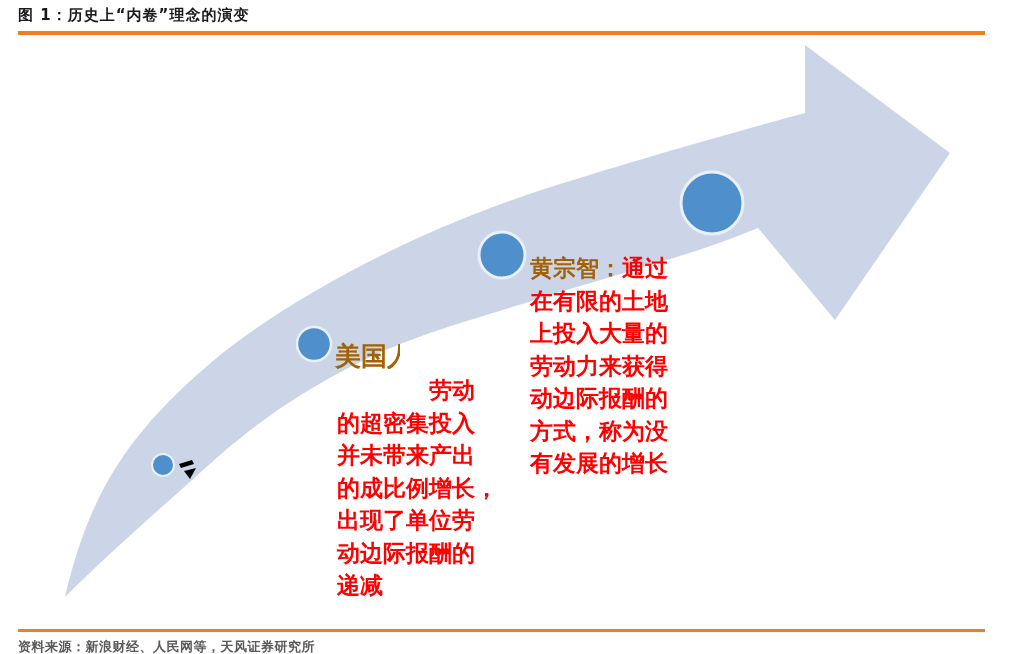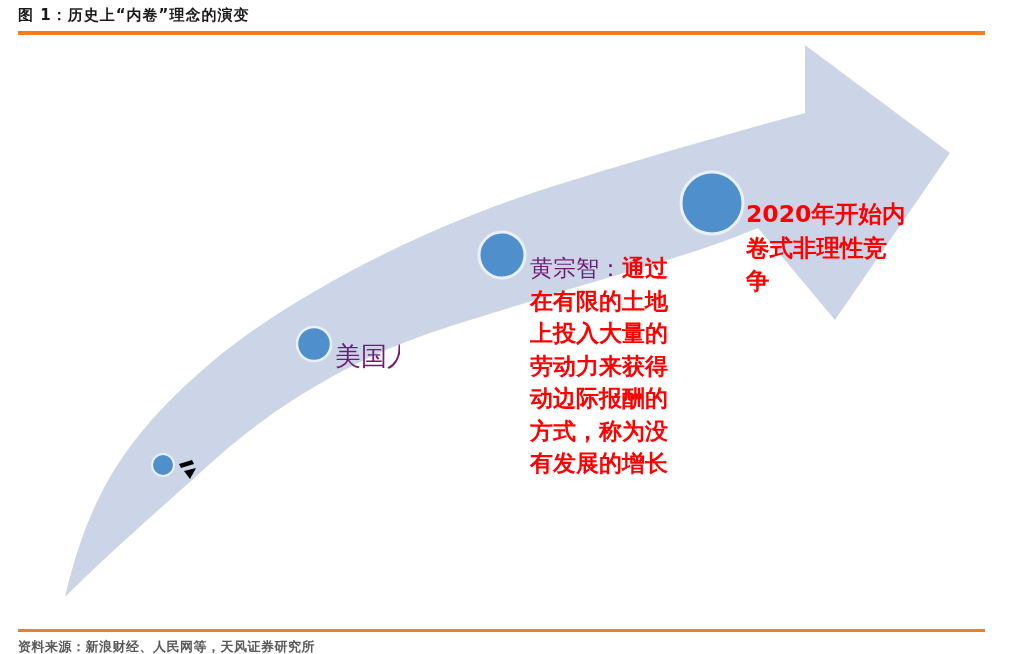--- a/index.html
+++ b/index.html
@@ -12,21 +12,21 @@
   .fig-title{position:absolute;left:18px;top:6px;font-size:15px;font-weight:bold;
         color:var(--title_color);letter-spacing:1px;}
   .rule{position:absolute;left:18px;right:18px;background:var(--accent_orange);}
   .rule-top{top:31px;height:4px;}
   .rule-bottom{top:629px;height:3px;}
   .source{position:absolute;left:18px;top:638px;font-size:13px;font-weight:bold;
         color:var(--source_gray);letter-spacing:0.5px;}
   .canvas{position:absolute;left:0;top:0;width:1017px;height:654px;}
   .label{position:absolute;white-space:pre-line;}
   .red{color:var(--red);font-weight:bold;}
-  .black{color:#701a75;font-weight:normal;}
+  .black{color:#a16207;font-weight:bold;}
   .lbl-stage1{left:173px;top:545px;font-size:23px;line-height:30px;}
   .lbl-stage2-black{left:335px;top:343px;font-size:26px;line-height:26px;white-space:nowrap;}
   .clip-frag{display:inline-block;width:13px;height:26px;overflow:hidden;vertical-align:top;}
   .lbl-stage2-red{left:337px;top:374px;width:190px;font-size:23px;line-height:32.5px;text-indent:92px;}
   .lbl-stage3{left:530px;top:252px;width:200px;font-size:23px;line-height:32.5px;}
   .lbl-stage4{left:746px;top:198px;font-size:23.5px;line-height:33.5px;}
 </style>
 </head>
 <body>
 
@@ -55,29 +55,33 @@
     <circle cx="712" cy="203" r="31" style="fill:var(--circle_fill);stroke:var(--circle_stroke);stroke-width:3;"></circle>
     <g fill="#000">
       <path d="M179 464 L192 460 L194 464 L181 468 Z"></path>
       <path d="M184 471 L196 468 L190 479 Z"></path>
     </g>
   </svg>
 
 
   <div class="label black lbl-stage2-black"><span>美国</span><span class="clip-frag">人</span></div>
 
+  <div class="label red lbl-stage2-red">劳动
+的超密集投入
+并未带来产出
+的成比例增长，
+出现了单位劳
+动边际报酬的
+递减</div>
 
   <div class="label lbl-stage3"><span class="black">黄宗智：</span><span class="red">通过
 在有限的土地
 上投入大量的
 劳动力来获得
 动边际报酬的
 方式，称为没
 有发展的增长</span></div>
 
-  <div class="label red lbl-stage4">2020年开始内
-卷式非理性竞
-争</div>
 
   <div class="rule rule-bottom"></div>
   <div class="source">资料来源：新浪财经、人民网等，天风证券研究所</div>
 
 </div>
 
 </body></html>

